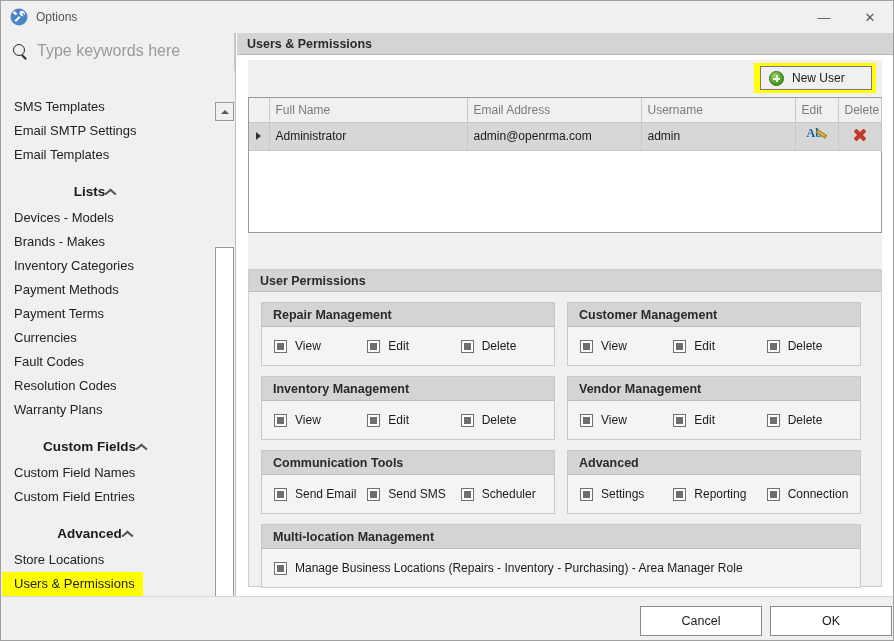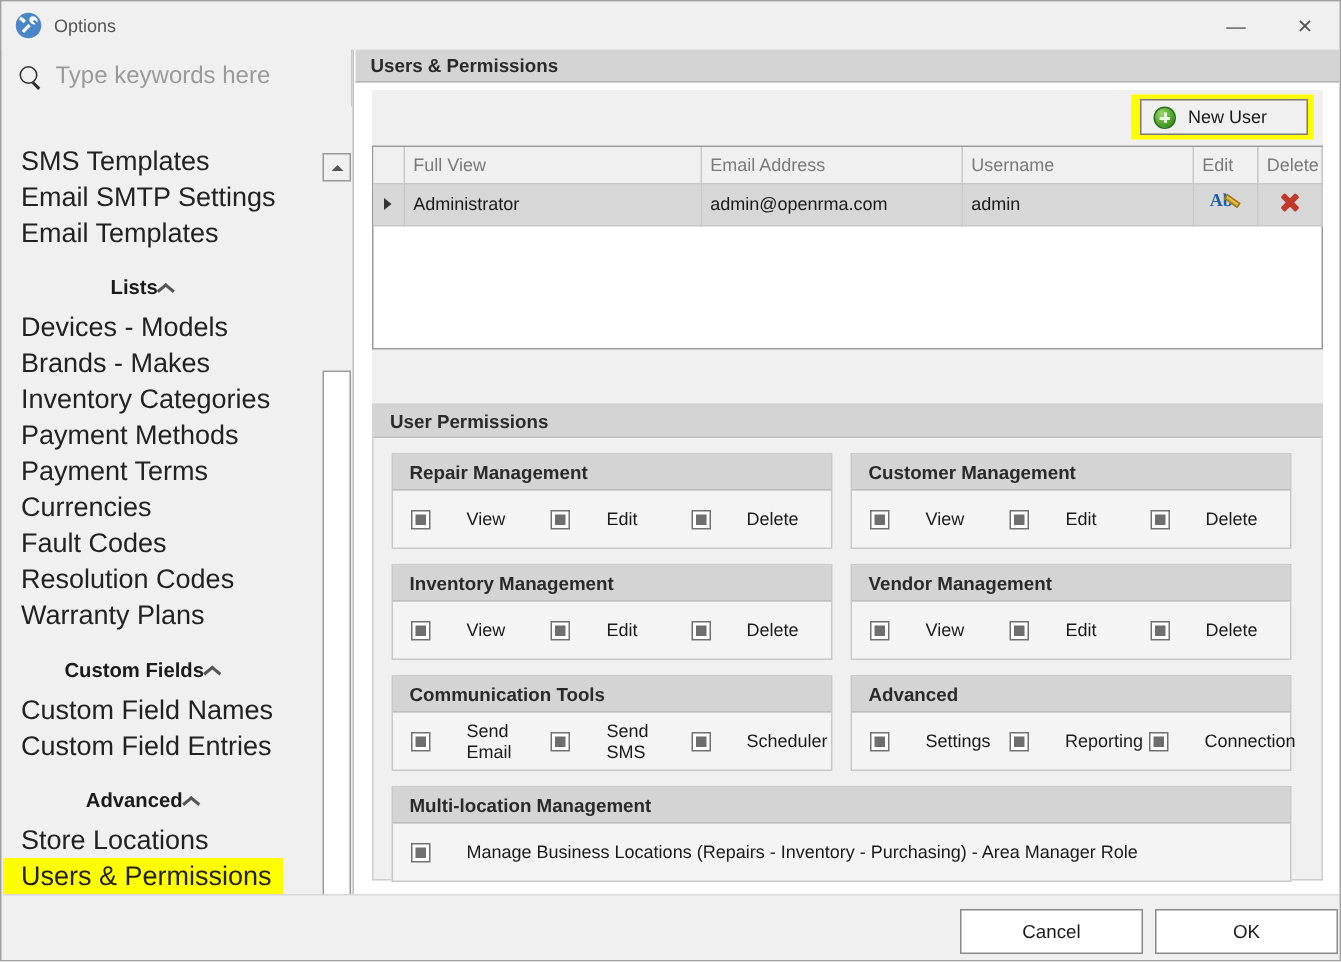--- a/index.html
+++ b/index.html
@@ -65,21 +65,21 @@
   }
   .search-input::placeholder { color: #9a9a9a; }
 
   .nav-list {
     position: absolute; left: 0; top: 62px;
     width: 209px; height: 535px;
     overflow: hidden;
   }
   .nav-item {
     height: 24px; line-height: 24px;
-    padding-left: 12px; font-size: 18px; color: #222;
+    padding-left: 12px; font-size: 13px; color: #222;
     white-space: nowrap; cursor: default;
   }
   .nav-group {
     height: 30px; display: flex; align-items: center;
     padding-left: 12px; padding-right: 12px; margin-top: 9px;
     font-size: 13.5px; font-weight: bold; color: #1a1a1a;
     justify-content: center;
   }
   .nav-group:first-child { margin-top: 0; }
   .chev { width: 12px; height: 8px; position: relative; margin-right: 22px; }
@@ -227,21 +227,21 @@
   .card.full { width: 600px; }
   .card-head {
     height: 24px; background: #d4d4d4; border-bottom: 1px solid #bdbdbd;
     display: flex; align-items: center; padding-left: 11px;
     font-size: 12.5px; font-weight: bold; color: #2a2a2a;
   }
   .card-body {
     height: 38px; display: flex; align-items: center; padding-left: 12px;
   }
   .chk-item {
-    display: flex; align-items: center; gap: 24px;
+    display: flex; align-items: center; gap: 8px;
     font-size: 12px; color: #1a1a1a; cursor: default;
   }
   .chk-item.w3 { width: 94px; }
   .cbox {
     width: 13px; height: 13px; background: #fff; border: 1px solid #707070;
     position: relative; flex: 0 0 auto;
   }
   .cbox::after {
     content: ""; position: absolute; left: 2px; top: 2px;
     width: 7px; height: 7px; background: #6e6e6e;
@@ -356,21 +356,21 @@
             <col style="width:20px">
               <col style="width:198px">
               <col style="width:174px">
             <col style="width:154px">
               <col style="width:43px">
               <col style="width:43px">
           </colgroup>
           <thead>
             <tr>
               <th class="rowhdr"></th>
-              <th>Full View</th>
+              <th>Full Name</th>
               <th>Email Address</th>
               <th>Username</th>
               <th>Edit</th>
               <th>Delete</th>
             </tr>
           </thead>
           <tbody>
             <tr>
               <td class="rowhdr">
                 <span class="row-tri"></span>

